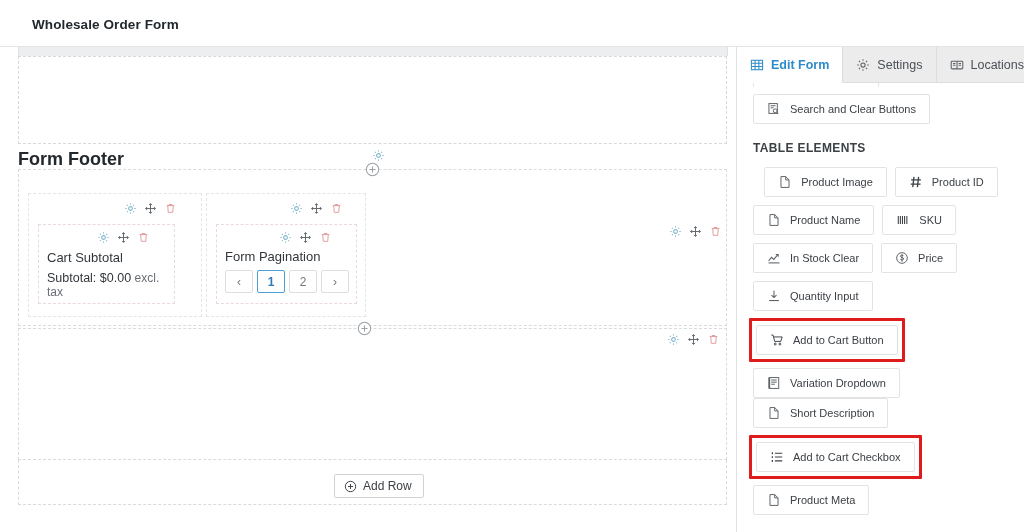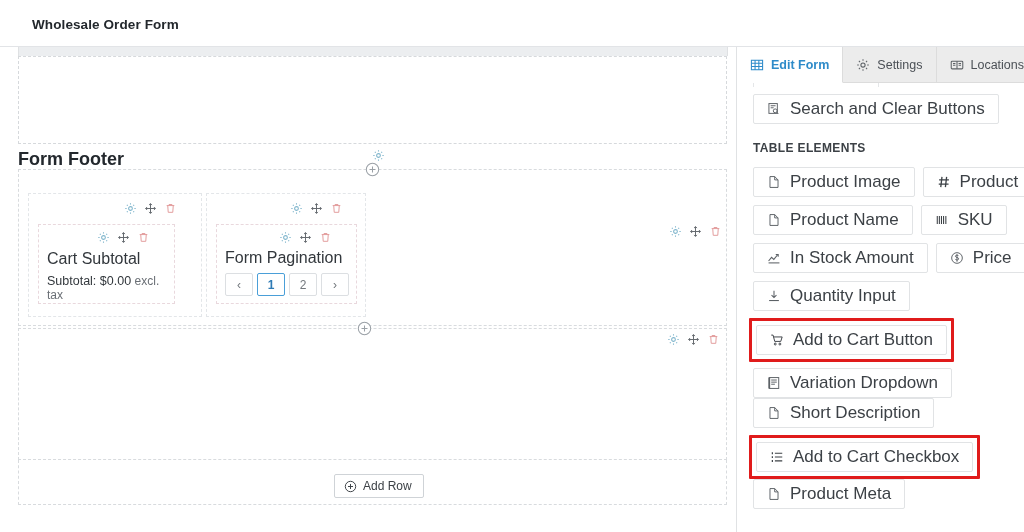--- a/index.html
+++ b/index.html
@@ -63,21 +63,21 @@
   .ic { width: 13px; height: 13px; display: block; }
   .ic svg { display: block; width: 13px; height: 13px; }
 
   
   .plus-circle {
     position: absolute; width: 15px; height: 15px;
   }
   .plus-circle svg { display:block; width:15px; height:15px; }
 
   
-  .widget-title { font-size: 16px; color: #32373c; }
+  .widget-title { font-size: 13px; color: #32373c; }
   .subtotal-line { font-size: 12.5px; color: #32373c; margin-top: 6px; }
   .subtotal-line .tax { font-size: 12px; color: #6a6f75; }
 
   
   .pager { display: flex; gap: 4px; margin-top: 6px; }
   .pg {
     width: 28px; height: 23px; border: 1px solid #dcdfe2;
     display: flex; align-items: center; justify-content: center;
     font-size: 12px; color: #72777c; background: #fff; border-radius: 2px;
   }
@@ -134,21 +134,21 @@
     position: absolute; left: 16px; top: -4px; width: 126px; height: 8px;
     border: 1px solid #e4e6e8; border-bottom: none; background: #fff;
     border-radius: 2px 2px 0 0;
   }
 
   .el-chip {
     display: inline-flex; align-items: center; gap: 9px;
     height: 30px; padding: 0 13px;
     border: 1px solid #e1e3e5; background: #fff;
     border-radius: 2px;
-    font-size: 17px; color: #3c4146;
+    font-size: 11px; color: #3c4146;
     white-space: nowrap; cursor: pointer;
     vertical-align: top;
   }
   .el-chip .chipicon { width: 14px; height: 14px; flex: 0 0 14px; }
   .el-chip .chipicon svg { display:block; width:14px; height:14px; }
 
   .section-heading {
     font-size: 12px; font-weight: bold; color: #3c4146;
     letter-spacing: .35px; text-transform: uppercase;
   }
@@ -419,21 +419,21 @@
               <circle cx="9.4" cy="10.1" r="2.2"></circle>
               <path d="M11 11.7l2 2"></path>
             </svg>
           </span>
           <span>Search and Clear Buttons</span>
         </div>
       </div>
 
       <div class="section-heading" style="margin-top:17px;">TABLE ELEMENTS</div>
 
-      <div class="chip-row" style="margin-top:12px;">
+      <div class="chip-row" style="margin-top:12px;justify-content:center;">
         <div class="el-chip">
           <span class="chipicon">
             <svg viewBox="0 0 16 16" fill="none" stroke="#5c6166" stroke-width="1.1">
               <path d="M3.4 1.8h5.4l3.8 3.8v8.6H3.4z"></path>
               <path d="M8.8 1.8v3.8h3.8"></path>
             </svg>
           </span>
           <span>Product Image</span>
         </div>
         <div class="el-chip">
@@ -468,21 +468,21 @@
 
       <div class="chip-row" style="margin-top:8px;">
         <div class="el-chip">
           <span class="chipicon">
             <svg viewBox="0 0 16 16" fill="none" stroke="#5c6166" stroke-width="1.2">
               <path d="M1.8 11.4l3.4-4.2 2.6 2.4 4.6-5.6"></path>
               <path d="M10 3.9h2.8v2.8"></path>
               <path d="M1.8 13.6h12.4"></path>
             </svg>
           </span>
-          <span>In Stock Amount</span>
+          <span>In Stock Clear</span>
         </div>
         <div class="el-chip">
           <span class="chipicon">
             <svg viewBox="0 0 16 16" fill="none" stroke="#5c6166" stroke-width="1.1">
               <circle cx="8" cy="8" r="6.1"></circle>
               <path d="M9.8 5.8c-.4-.8-1.1-1.1-1.9-1.1-1 0-1.7.5-1.7 1.3 0 1.9 3.7.9 3.7 2.9 0 .9-.8 1.4-1.9 1.4-.9 0-1.7-.4-2-1.2M8 3.7v8.6"></path>
             </svg>
           </span>
           <span>Price</span>
         </div>
@@ -547,21 +547,21 @@
               <svg viewBox="0 0 16 16" fill="none" stroke="#3c4146" stroke-width="1.2">
                 <path d="M5.6 3.6h8.4M5.6 8h8.4M5.6 12.4h8.4"></path>
                 <path d="M2 3.2h1.4M2 4.2h1.4M2 7.6h1.4M2 8.6h1.4M2 12h1.4M2 13h1.4"></path>
               </svg>
             </span>
             <span>Add to Cart Checkbox</span>
           </span>
         </span>
       </div>
 
-      <div class="chip-row" style="">
+      <div class="chip-row" style="margin-top:6px;">
         <div class="el-chip">
           <span class="chipicon">
             <svg viewBox="0 0 16 16" fill="none" stroke="#5c6166" stroke-width="1.1">
               <path d="M3.4 1.8h5.4l3.8 3.8v8.6H3.4z"></path>
               <path d="M8.8 1.8v3.8h3.8"></path>
             </svg>
           </span>
           <span>Product Meta</span>
         </div>
       </div>

